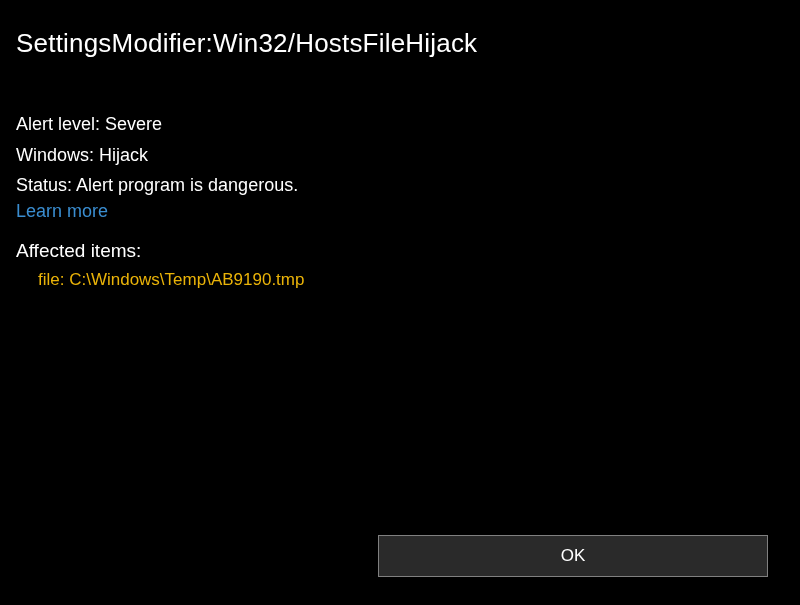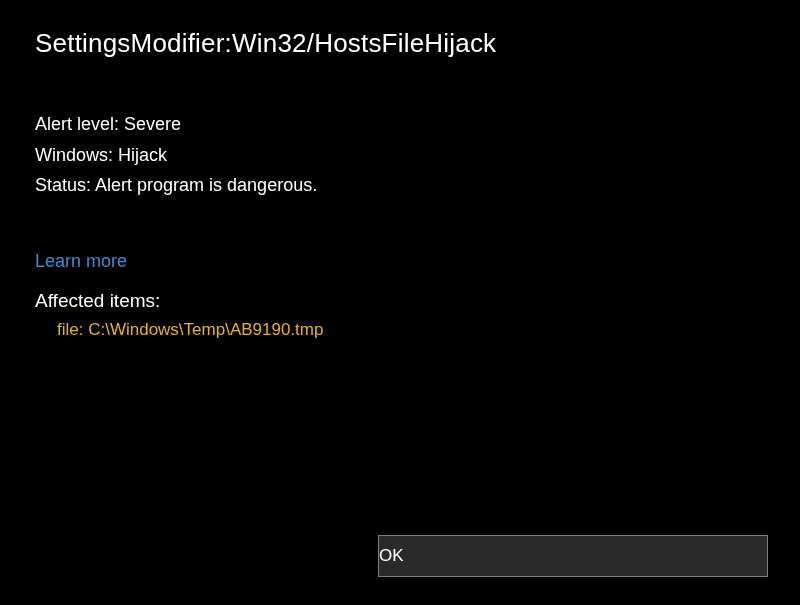--- a/index.html
+++ b/index.html
@@ -9,34 +9,33 @@
     }
     body {
       width: 800px;
       height: 605px;
       background: #000000;
       font-family: "Segoe UI", Arial, sans-serif;
       color: #ffffff;
       overflow: hidden;
     }
     .container {
-      padding: 28px 35px;
+      padding: 28px 16px;
       height: 100%;
       position: relative;
     }
     .threat-title {
       font-size: 26px;
       font-weight: 400;
       margin-bottom: 50px;
       letter-spacing: 0.2px;
     }
     .info-block {
       font-size: 18px;
       line-height: 1.7;
-      margin-bottom: 50px;
     }
     .info-row {
       display: block;
     }
     .info-label {
       display: inline;
     }
     .info-value {
       display: inline;
     }
@@ -63,21 +62,21 @@
     }
     .ok-button {
       background: #2a2a2a;
       color: #ffffff;
       border: 1px solid #808080;
       font-size: 17px;
       font-family: inherit;
       width: 390px;
       height: 42px;
       cursor: pointer;
-      text-align: left;
+      text-align: center;
     }
   </style>
 </head>
 <body>
 
 <div class="container">
 
   <h1 class="threat-title">SettingsModifier:Win32/HostsFileHijack</h1>
 
   <div class="info-block">

